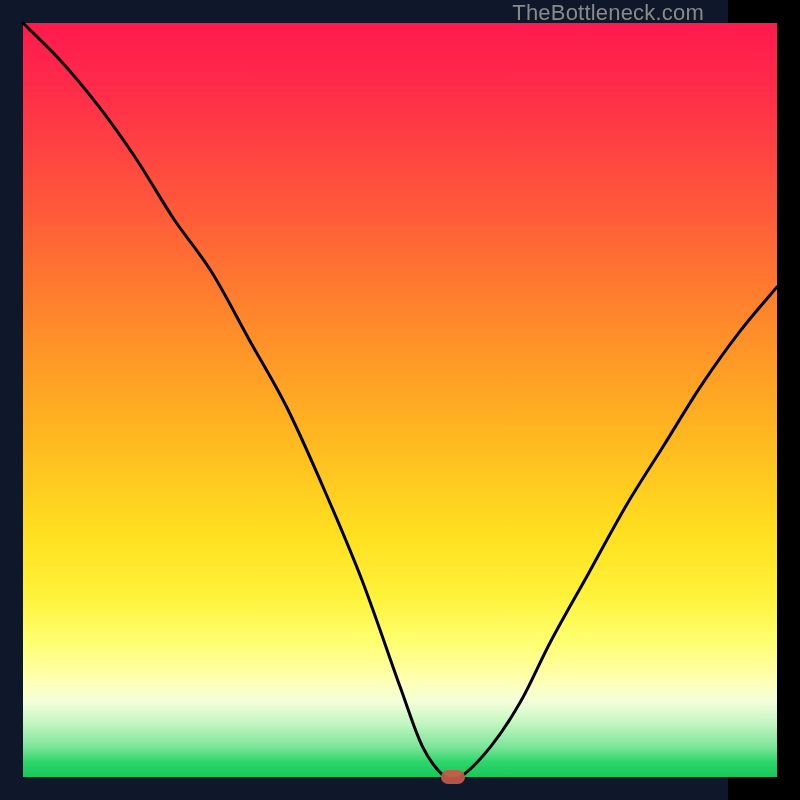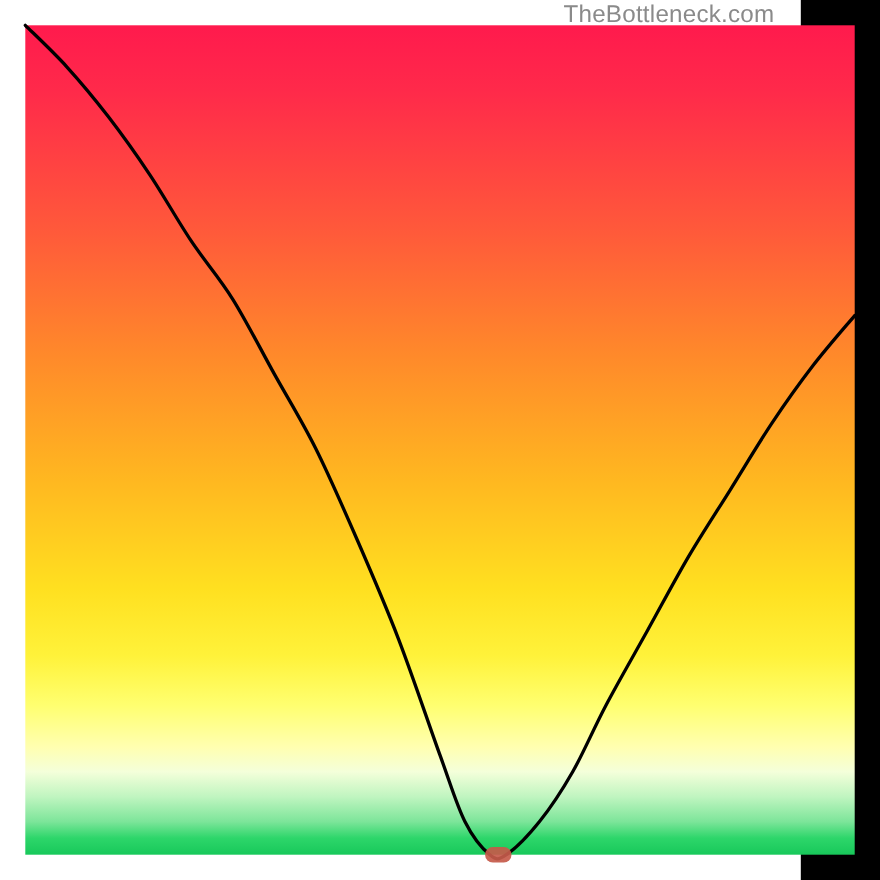--- a/index.html
+++ b/index.html
@@ -8,21 +8,21 @@
     width: 800px;
     height: 800px;
     background: #000;
     font-family: Arial, Helvetica, sans-serif;
     overflow: hidden;
   }
   .frame {
     position: relative;
     width: 728px;
     height: 800px;
-    background: #ffffff;
+    background: #0f172a;
   }
   .plot {
     position: absolute;
     left: 23px;
     top: 23px;
     width: 754px;
     height: 754px;
     
     background: linear-gradient(
       to bottom,

